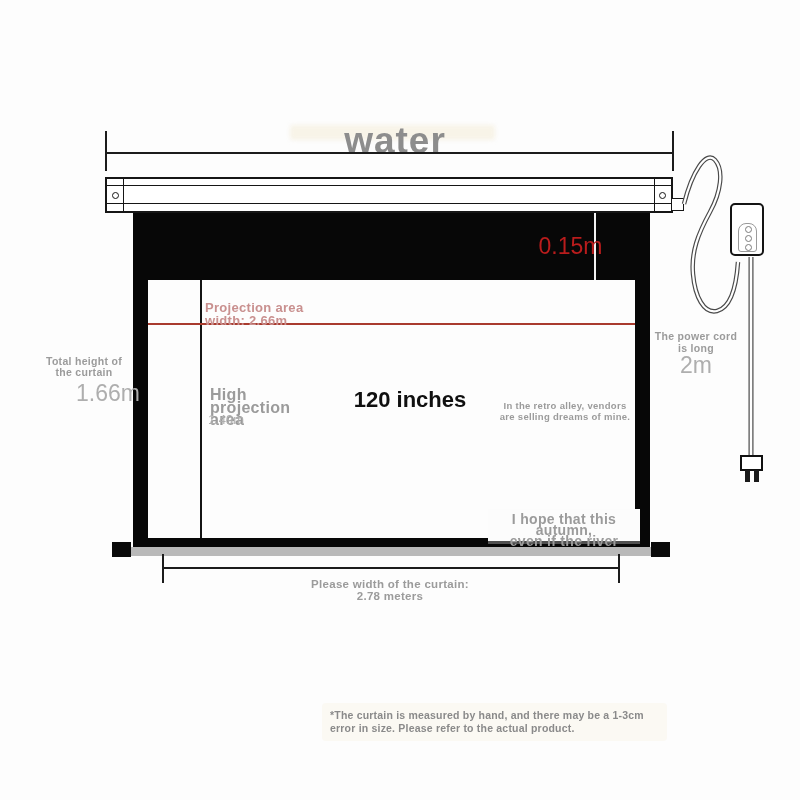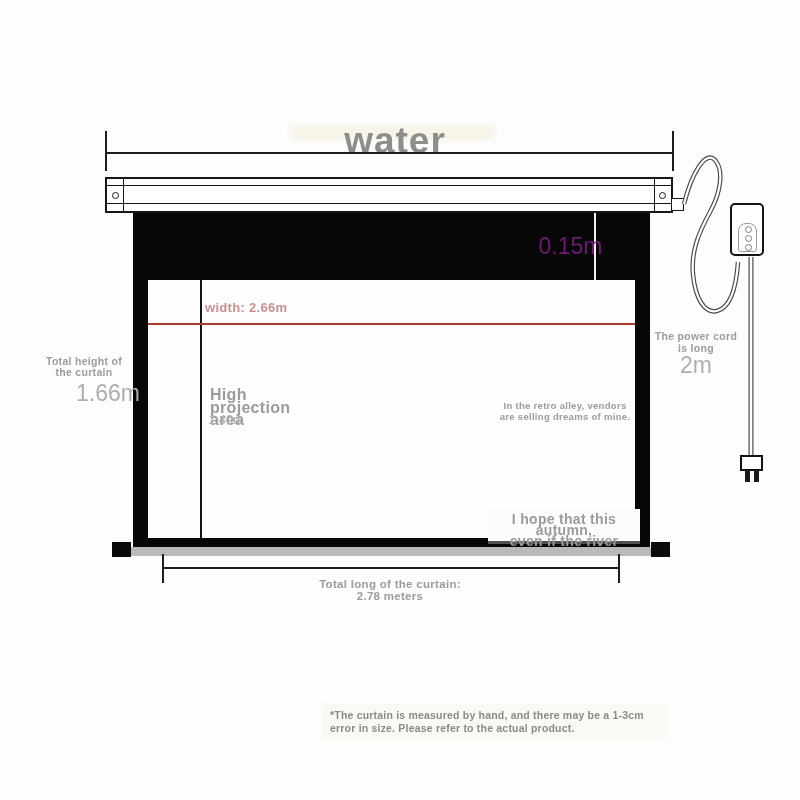--- a/index.html
+++ b/index.html
@@ -53,21 +53,21 @@
   .axle-nub {
     left: 671px; top: 198px; width: 13px; height: 13px;
     background:#fff; border: 1.5px solid #161616;
   }
 
   
   .screen-frame { left: 133px; top: 213px; width: 517px; height: 335px; background: #070707; }
   .screen-inner { left: 148px; top: 280px; width: 487px; height: 258px; background: #fdfdfd; }
   .border-label {
     left: 523px; top: 233px; width: 95px; text-align: center;
-    color: #701a75; font-size: 23px;
+    color: #b91c1c; font-size: 23px;
   }
   .border-mline { left: 594px; top: 213px; width: 1.5px; height: 67px; background: #f2f2f2; }
   .proj-divider { left: 200px; top: 280px; width: 1.5px; height: 258px; background: #141414; }
   .red-line { left: 148px; top: 323px; width: 487px; height: 2px; background: var(--red_line, #a93b2e); }
 
   
   .glabel { font-weight: bold; color: var(--gray_text, #9b9b9b); letter-spacing: 0.3px; }
   .gvalue { color: var(--value_text, #aeaeae); }
 
   .proj-label {
@@ -158,57 +158,59 @@
 <div class="abs axle-nub"></div>
 
 <div class="abs screen-frame"></div>
 <div class="abs screen-inner"></div>
 <div class="abs border-mline"></div>
 <div class="abs border-label">0.15m</div>
 <div class="abs proj-divider"></div>
 <div class="abs red-line"></div>
 
 <div class="abs proj-label">
+  <div>Projection area</div>
   <div>width: 2.66m</div>
 </div>
 
 <div class="abs glabel height-label">
   <div>Total height of</div>
   <div>the curtain</div>
 </div>
 <div class="abs gvalue height-value">1.66m</div>
 
 <div class="abs glabel highproj-label">
   <div>High projection</div>
   <div>area</div>
 </div>
 <div class="abs gvalue highproj-value">1.49m</div>
 
 <div class="abs ratio-block">
+  <div class="ratio-diag">120 inches</div>
 </div>
 
 <div class="abs glabel retro-caption">
   <div>In the retro alley, vendors</div>
   <div>are selling dreams of mine.</div>
 </div>
 
 <div class="abs glabel autumn-patch">
   <div>I hope that this autumn,</div>
   <div>even if the river</div>
 </div>
 
 <div class="abs weight-bar"></div>
 <div class="abs weight-sq weight-sq-l"></div>
 <div class="abs weight-sq weight-sq-r"></div>
 
 <div class="abs mline-h bot-line"></div>
 <div class="abs mtick-v bot-tick-l"></div>
 <div class="abs mtick-v bot-tick-r"></div>
 <div class="abs glabel width-label">
-  <div>Total long of the curtain:</div>
+  <div>Please width of the curtain:</div>
   <div>2.78 meters</div>
 </div>
 
 <svg class="abs cord-svg" width="800" height="800" viewBox="0 0 800 800">
   <path d="M 684 204 C 692 172 706 150 715 160 C 724 170 721 192 710 212 C 698 234 691 252 693 274 C 695 297 704 314 717 311 C 729 308 736 291 738 262" fill="none" stroke="#4a4a4a" stroke-width="4.5"></path>
   <path d="M 684 204 C 692 172 706 150 715 160 C 724 170 721 192 710 212 C 698 234 691 252 693 274 C 695 297 704 314 717 311 C 729 308 736 291 738 262" fill="none" stroke="#ffffff" stroke-width="2.2"></path>
   <path d="M 751 257 L 751 456" fill="none" stroke="#4a4a4a" stroke-width="5"></path>
   <path d="M 751 257 L 751 456" fill="none" stroke="#ffffff" stroke-width="2.6"></path>
 </svg>
 

